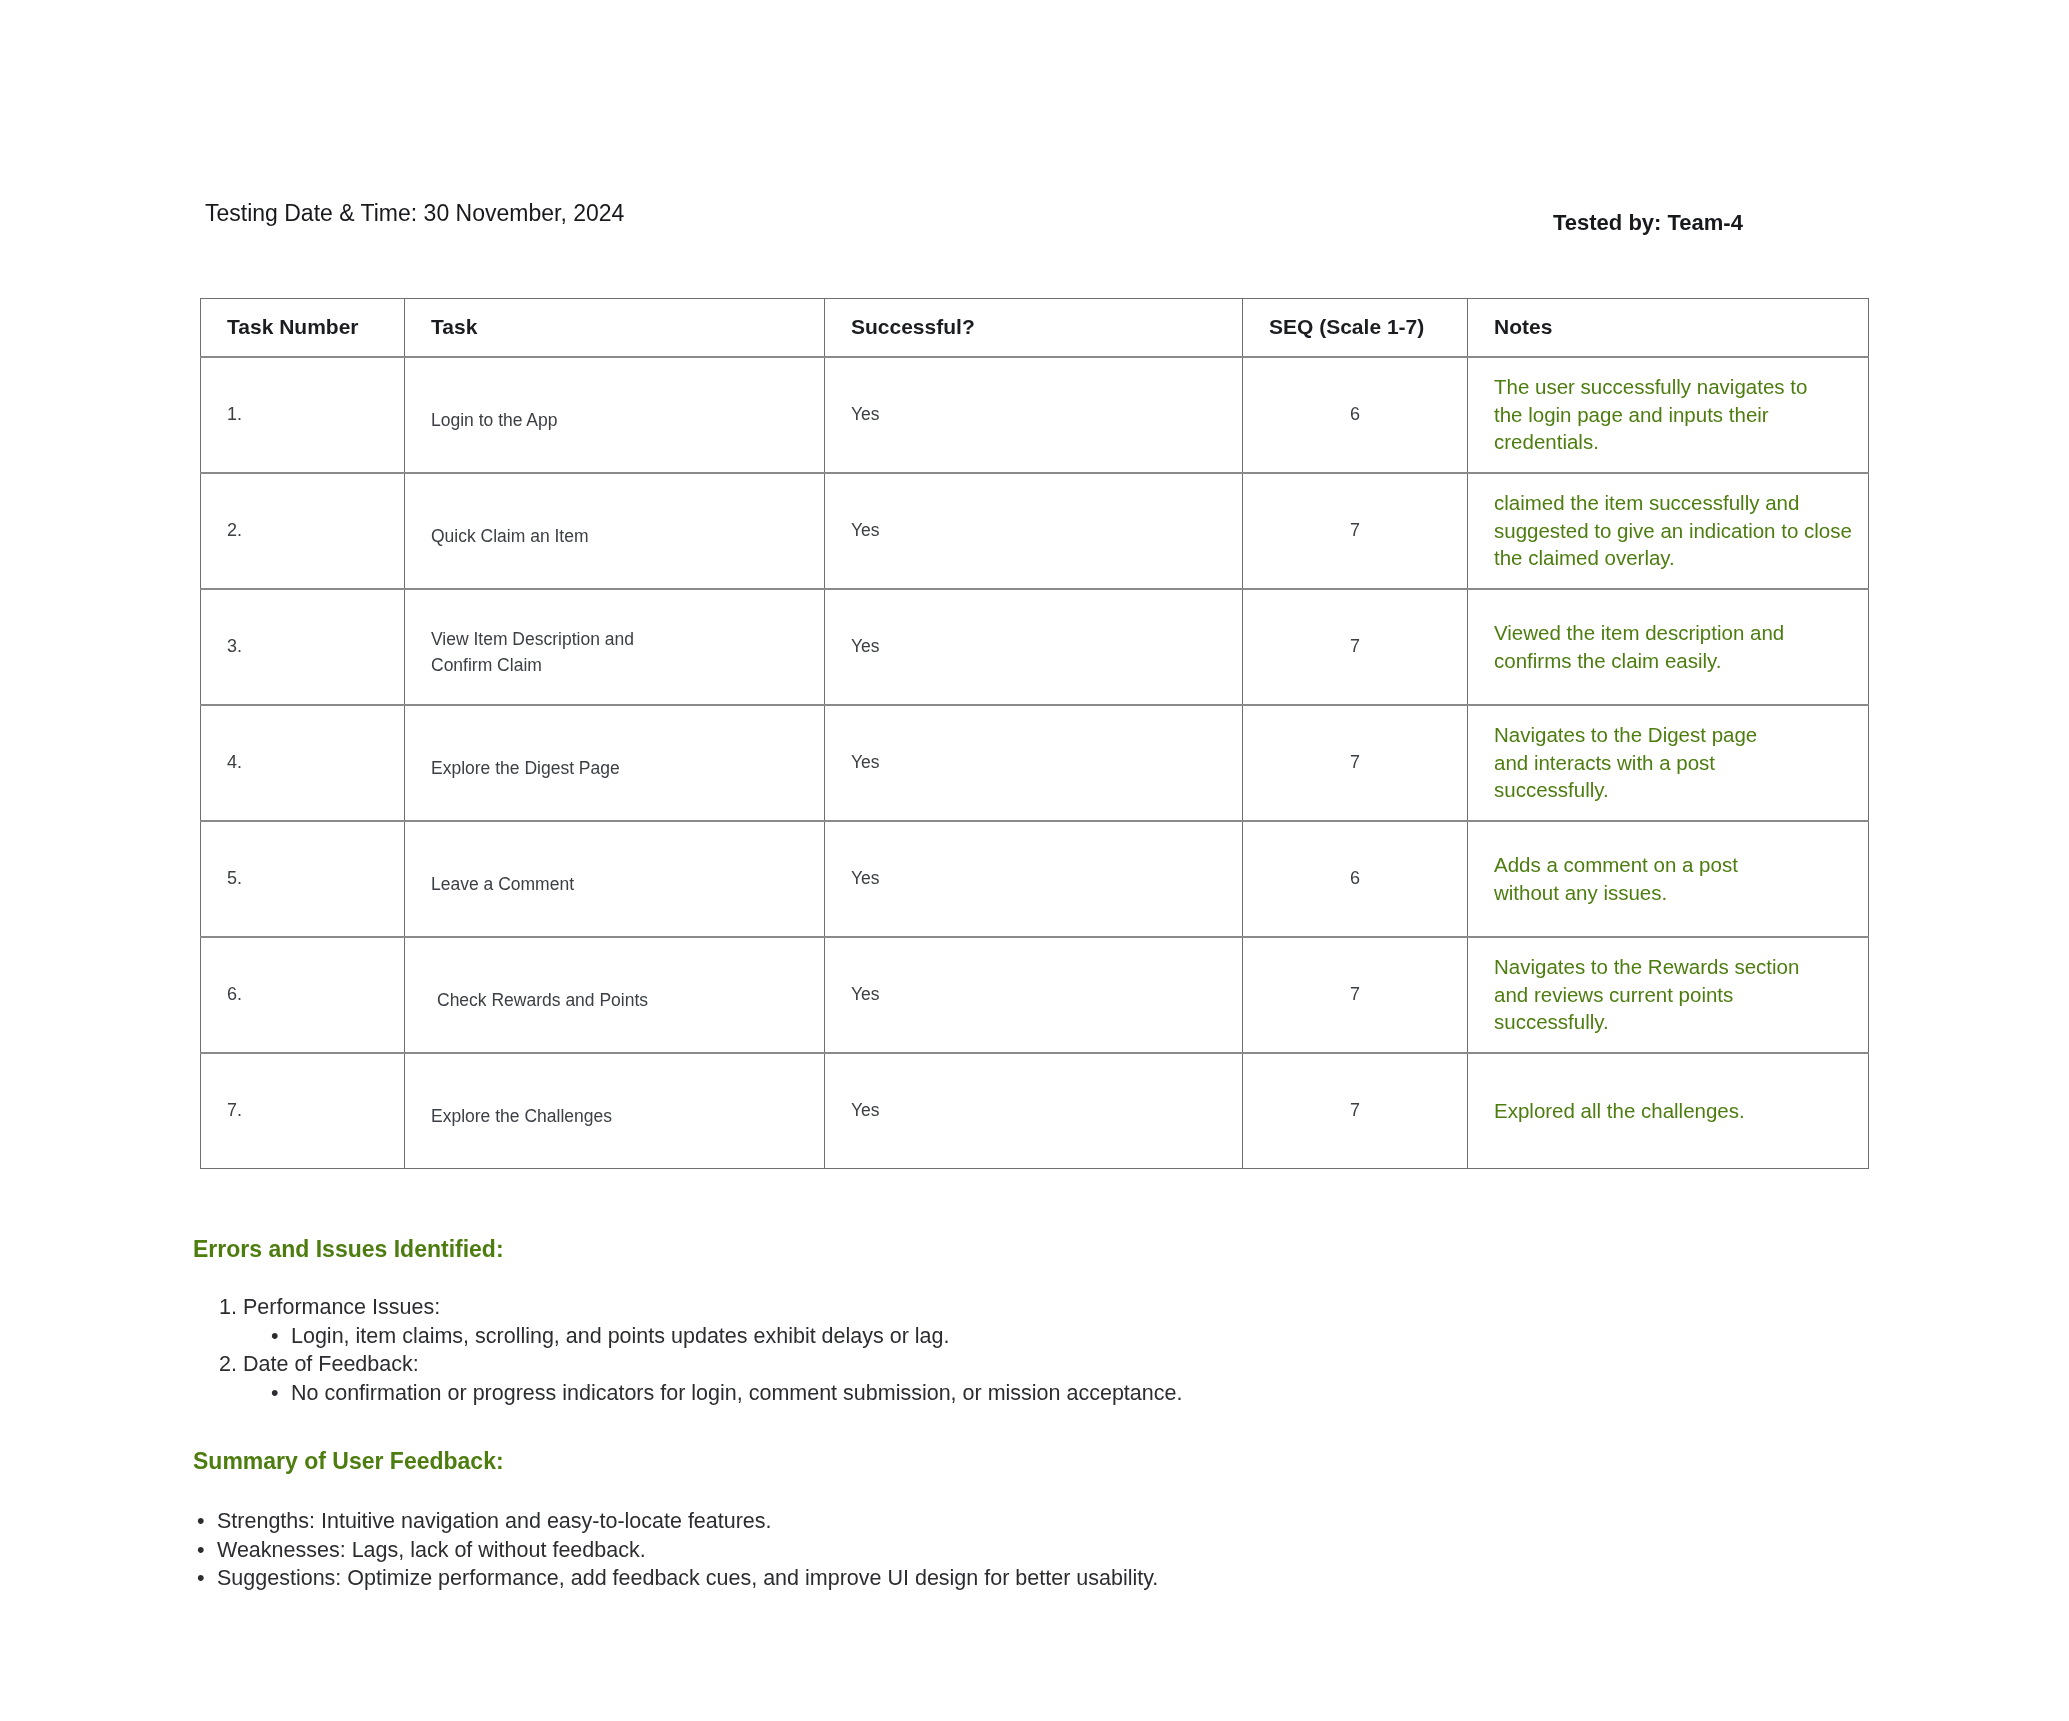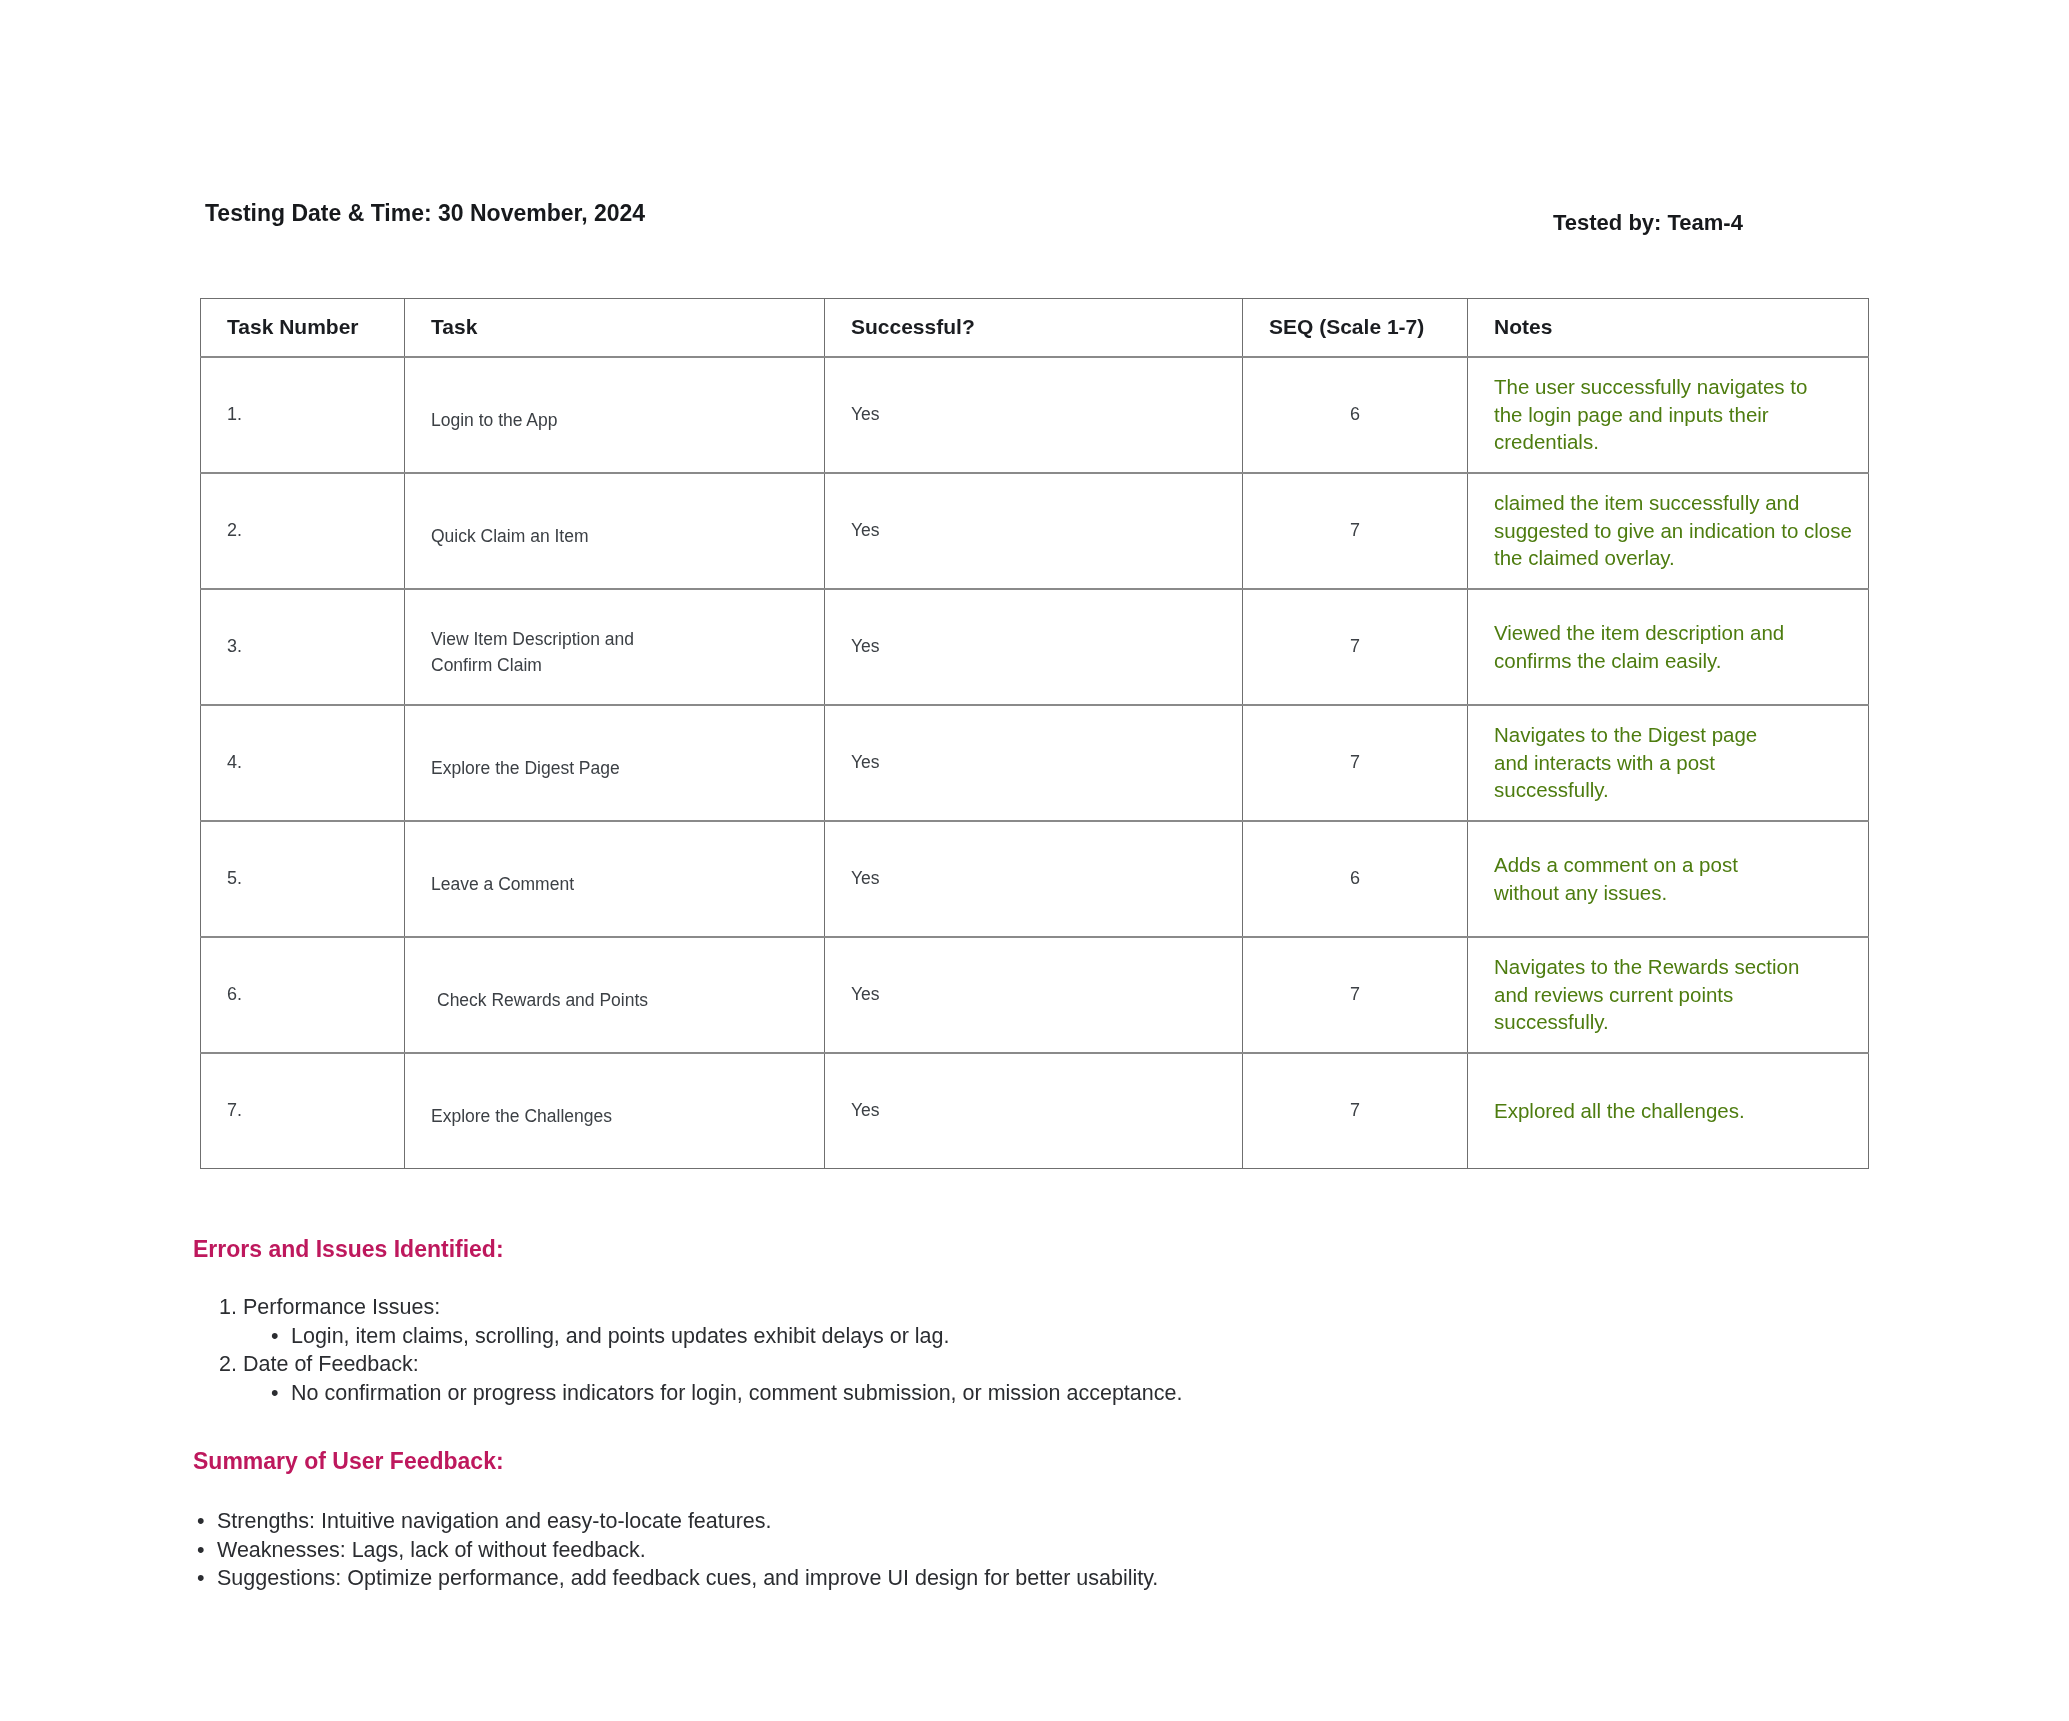--- a/index.html
+++ b/index.html
@@ -22,21 +22,21 @@
     font-size: 40px;
     font-weight: 700;
     color: #17191c;
     letter-spacing: 0.2px;
   }
   .date-line {
     position: absolute;
     top: 200px;
     left: 205px;
     font-size: 23px;
-    font-weight: 700;
+    font-weight: 400;
     color: #17191c;
   }
   .tested-by {
     position: absolute;
     top: 210px;
     left: 1553px;
     font-size: 22px;
     font-weight: 700;
     color: #17191c;
   }
@@ -68,21 +68,21 @@
   td.col-task .wrap { display: inline-block; max-width: 300px; margin-top: 12px; }
   td.col-success{ font-size: 17.5px; color: #3c4045; }
   td.col-seq    { font-size: 18px; color: #3c4045; text-align: center; padding-left: 16px; }
   td.col-notes  { font-size: 20.5px; color: #4d7c0f; line-height: 1.36; }
   td.col-notes .wrap { display: inline-block; max-width: 345px; }
 
   .section h2 {
     margin: 0;
     font-size: 23px;
     font-weight: 700;
-    color: #be185d;
+    color: #4d7c0f;
   }
   .errors-section  { position: absolute; top: 1236px; left: 193px; }
   .summary-section { position: absolute; top: 1448px; left: 193px; }
   .errors-section h2 { margin-bottom: 30px; }
   .summary-section h2 { margin-bottom: 32px; }
   ol.issues {
     margin: 16px;
     padding-left: 34px;
     font-size: 21.5px;
     color: #2b2d31;

